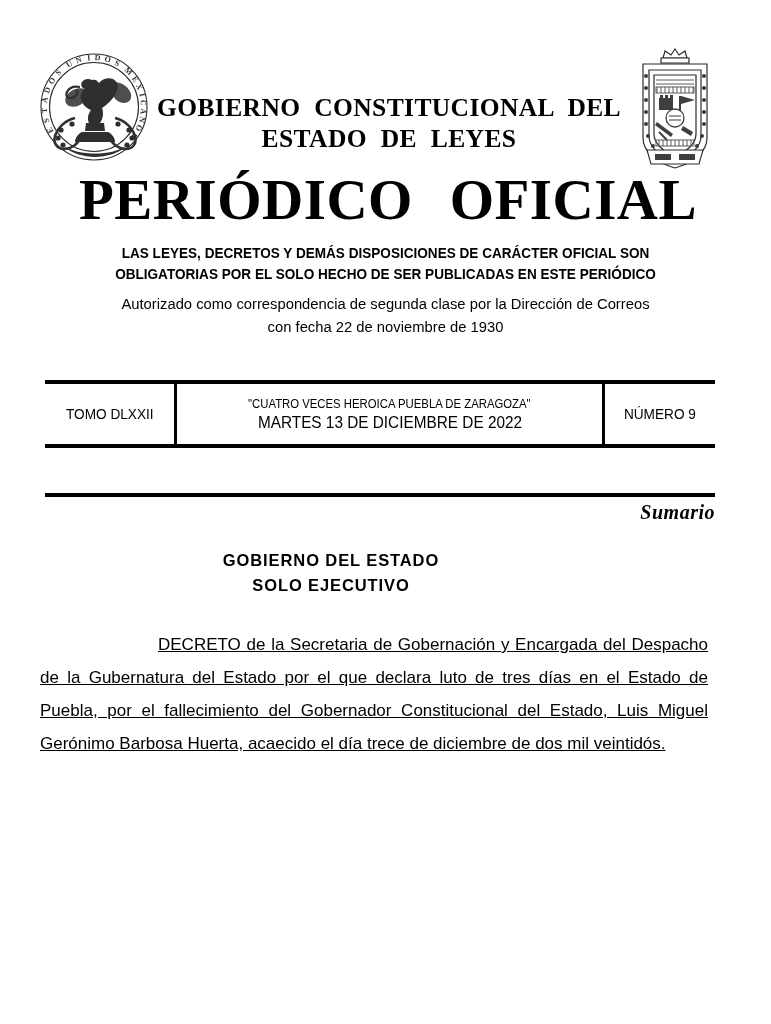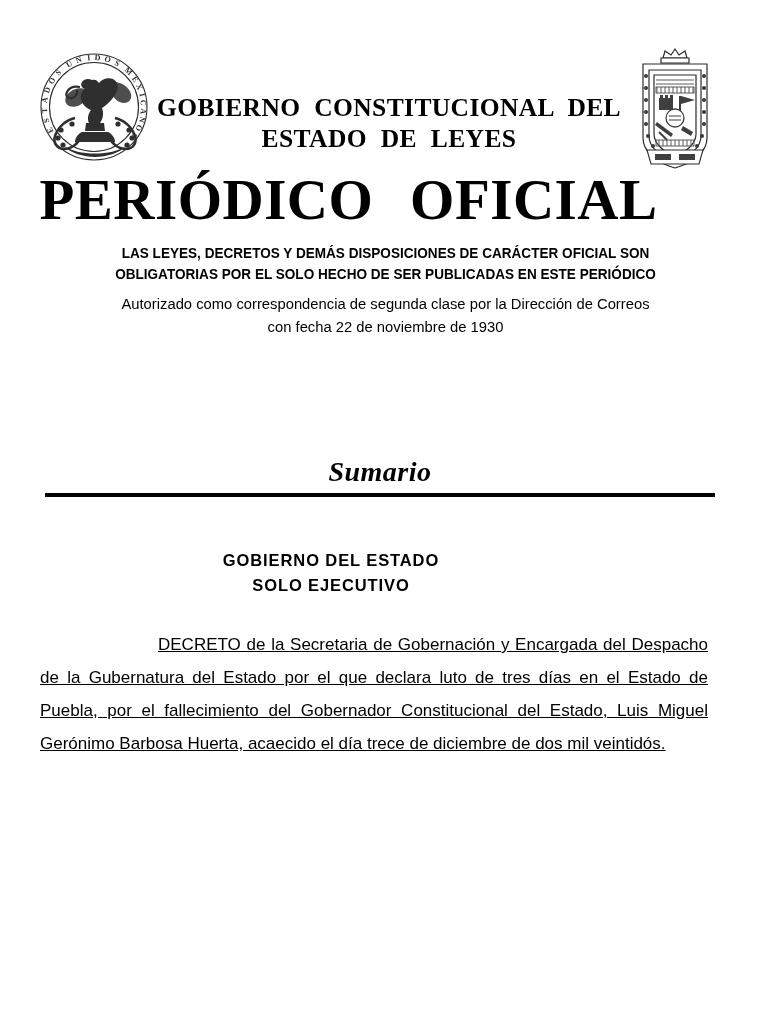--- a/index.html
+++ b/index.html
@@ -51,21 +51,21 @@
     word-spacing: 7px;
     white-space: nowrap;
   }
 
   
   .main-title {
     position: absolute;
     left: 0;
     top: 168px;
     width: 697px;
-    text-align: center;
+    text-align: right;
     font-family: "Liberation Serif", serif;
     font-weight: bold;
     font-size: 57px;
     line-height: 64px;
     letter-spacing: 0.5px;
     word-spacing: 22px;
     white-space: nowrap;
   }
 
   
@@ -153,27 +153,28 @@
   }
 
   
   .sumario-wrap {
     position: absolute;
     left: 45px;
     top: 452px;
     width: 670px;
   }
   .sumario-text {
-    text-align: center;
+    text-align: right;
     font-family: "Liberation Serif", serif;
     font-style: italic;
     font-weight: bold;
-    font-size: 28px;
+    font-size: 20px;
     line-height: 40px;
     letter-spacing: 0.5px;
+    margin-top: 40px;
   }
   .rule-sumario {
     position: absolute;
     left: 45px;
     top: 493px;
     width: 670px;
     height: 4px;
     background: #000000;
   }
 
@@ -410,20 +411,39 @@
   <div class="notice-a">
     <div>LAS LEYES, DECRETOS Y DEMÁS DISPOSICIONES DE CARÁCTER OFICIAL SON</div>
     <div>OBLIGATORIAS POR EL SOLO HECHO DE SER PUBLICADAS EN ESTE PERIÓDICO</div>
   </div>
 
   <div class="notice-b">
     <div>Autorizado como correspondencia de segunda clase por la Dirección de Correos</div>
     <div>con fecha 22 de noviembre de 1930</div>
   </div>
 
+  <div class="issue-table">
+    <div class="rule rule-top"></div>
+    <div class="rule rule-mid"></div>
+    <div class="vdiv vdiv-left"></div>
+    <div class="vdiv vdiv-right"></div>
+
+    <div class="cell cell-tomo">
+      <div class="cell-text">TOMO DLXXII</div>
+    </div>
+
+    <div class="cell cell-center">
+      <div class="cell-motto">"CUATRO VECES HEROICA PUEBLA DE ZARAGOZA"</div>
+      <div class="cell-date">MARTES 13 DE DICIEMBRE DE 2022</div>
+    </div>
+
+    <div class="cell cell-numero">
+      <div class="cell-text">NÚMERO 9</div>
+    </div>
+  </div>
 
   <div class="sumario-wrap">
     <div class="sumario-text">Sumario</div>
   </div>
   <div class="rule-sumario"></div>
 
   <div class="section-heading">
     <div>GOBIERNO DEL ESTADO</div>
     <div>SOLO EJECUTIVO</div>
   </div>

